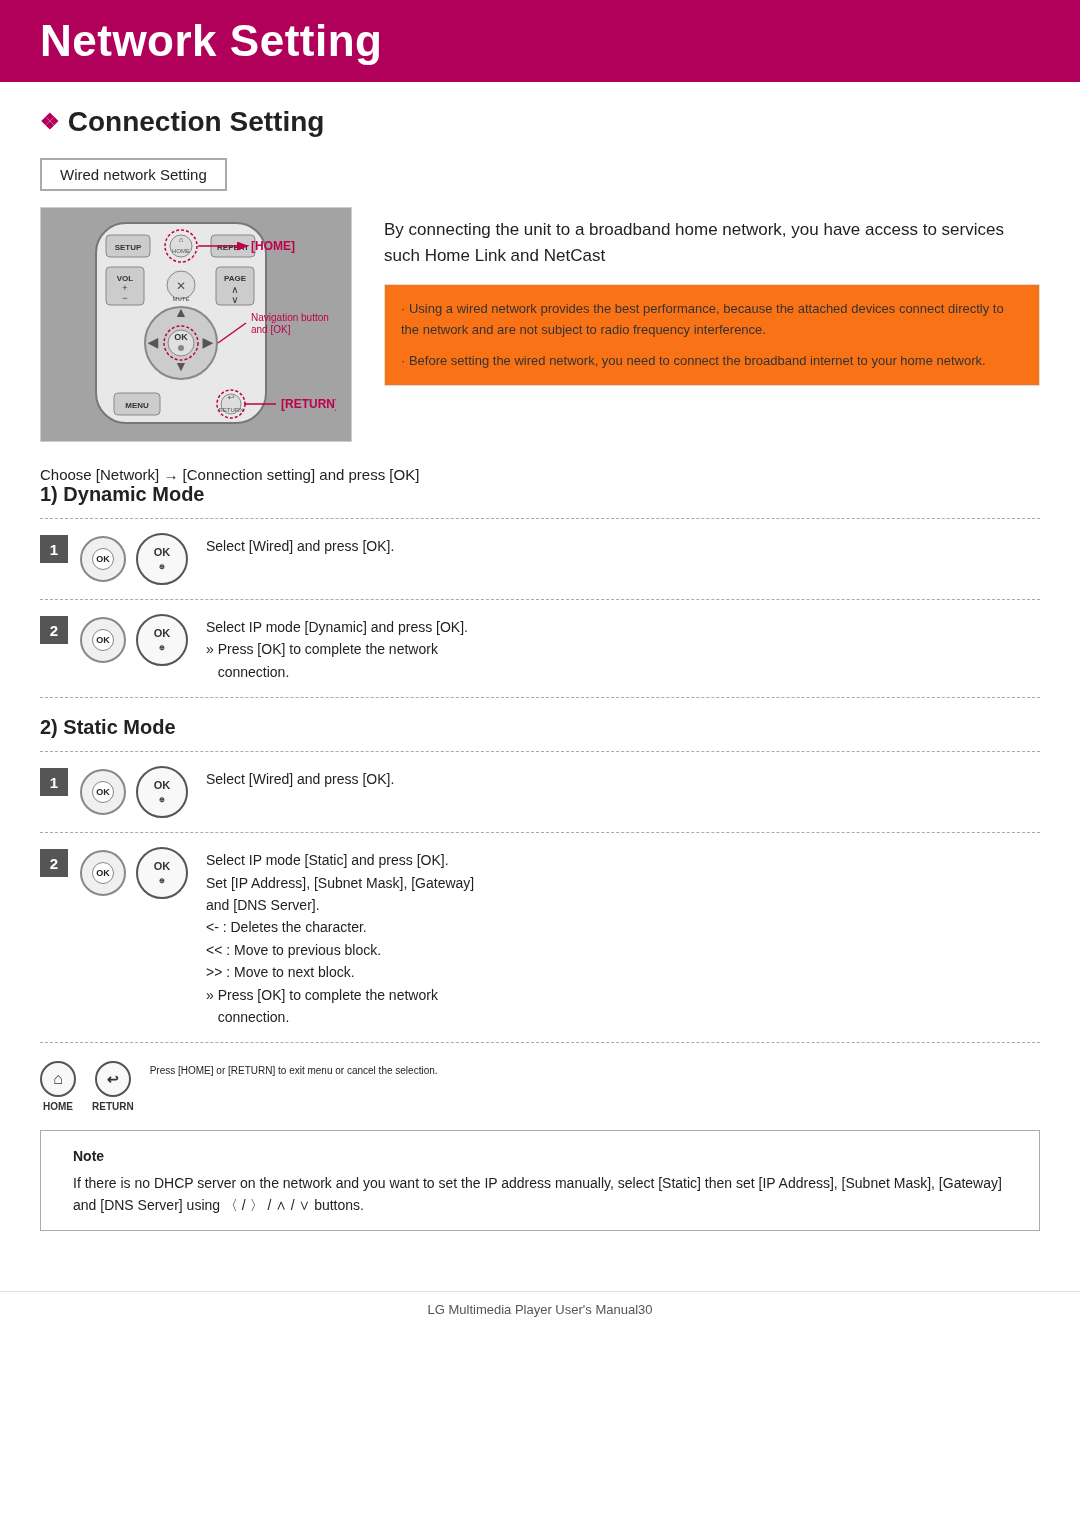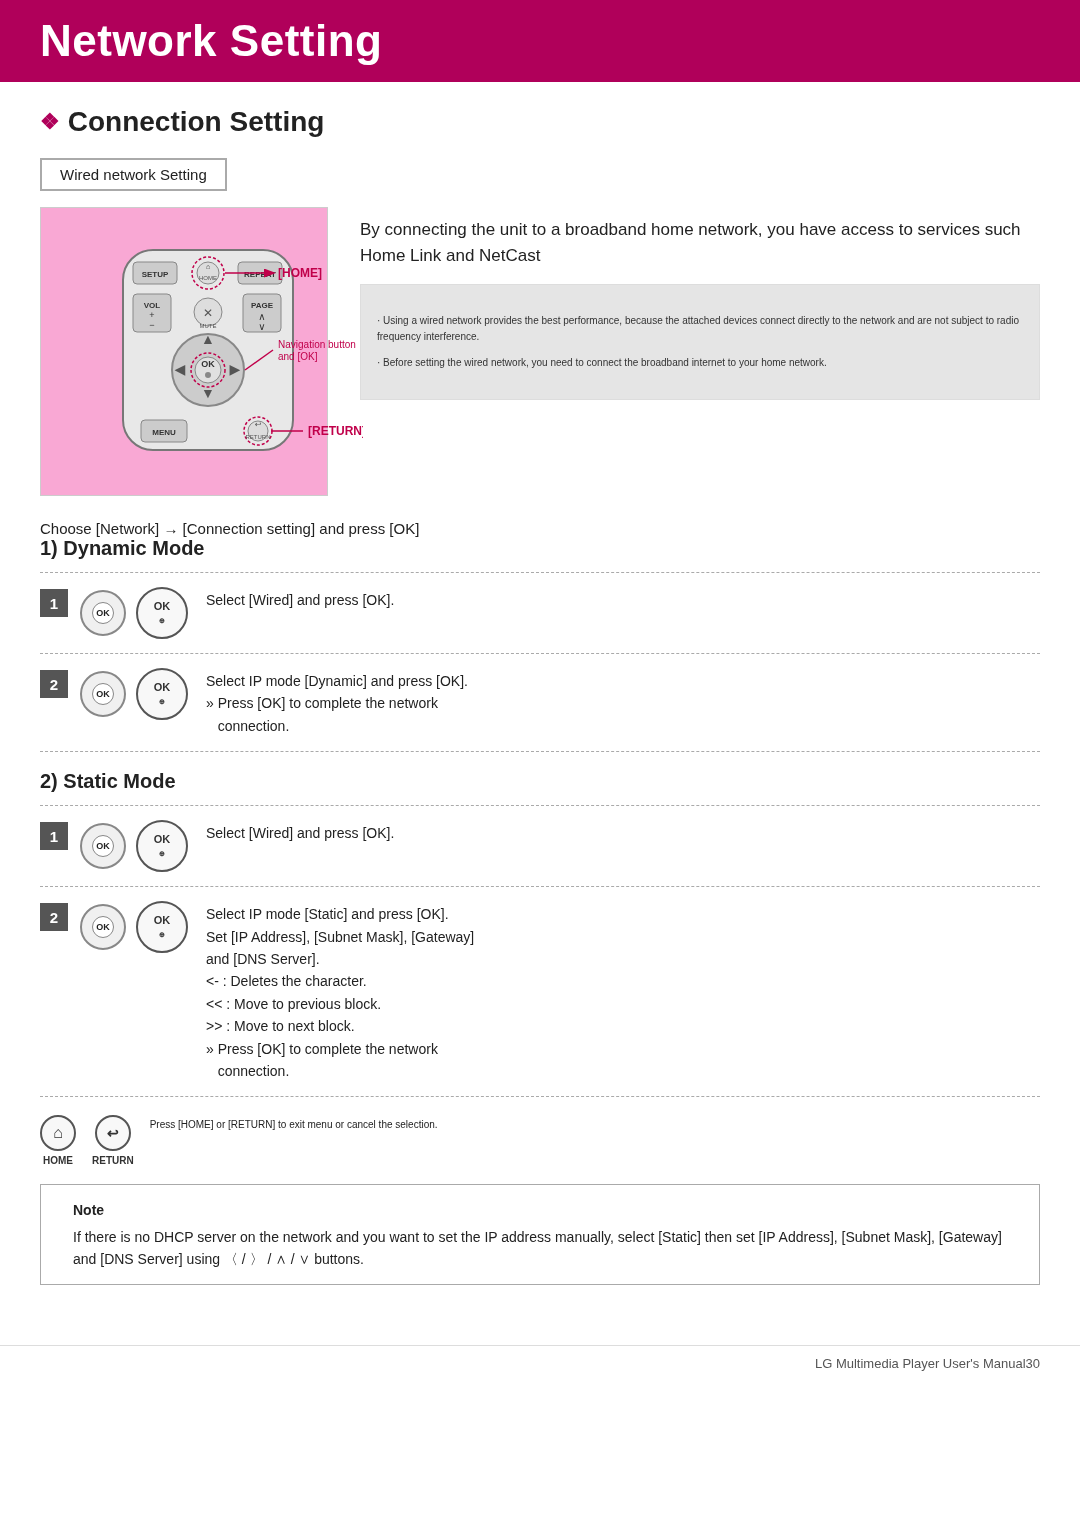--- a/index.html
+++ b/index.html
@@ -59,44 +59,44 @@
     
     .top-section {
       display: flex;
       gap: 32px;
       margin-bottom: 24px;
       align-items: flex-start;
     }
 
     
     .remote-area {
-      width: 288px;
+      width: 312px;
       flex-shrink: 0;
       border: 1.5px solid #ccc;
-      padding: 32px;
+      padding: 5px;
       position: relative;
-      background: #f9a8d4;
+      background: #a3a3a3;
     }
 
     
     .description-panel {
       flex: 1;
       padding-top: 10px;
     }
     .description-panel .main-desc {
       font-size: 17px;
       line-height: 1.5;
       margin-bottom: 16px;
       color: #222;
     }
     .info-box {
-      background: #e5e5e5;
+      background: #f97316;
       border: 1px solid #ddd;
-      padding: 28px 16px;
-      font-size: 10px;
+      padding: 14px 16px;
+      font-size: 13px;
       line-height: 1.6;
       color: #333;
     }
     .info-box p {
       margin-bottom: 10px;
     }
     .info-box p:last-child { margin-bottom: 0; }
 
     
     .choose-instruction {
@@ -243,21 +243,21 @@
       color: #222;
     }
     .note-box .note-title {
       font-weight: bold;
       margin-bottom: 4px;
     }
 
     
     .page-footer {
       display: flex;
-      justify-content: flex-end;
+      justify-content: center;
       align-items: center;
       padding: 10px 40px;
       border-top: 1px solid #ddd;
       margin-top: 20px;
       font-size: 13px;
       color: #555;
     }
 
     
     .mode-section {

